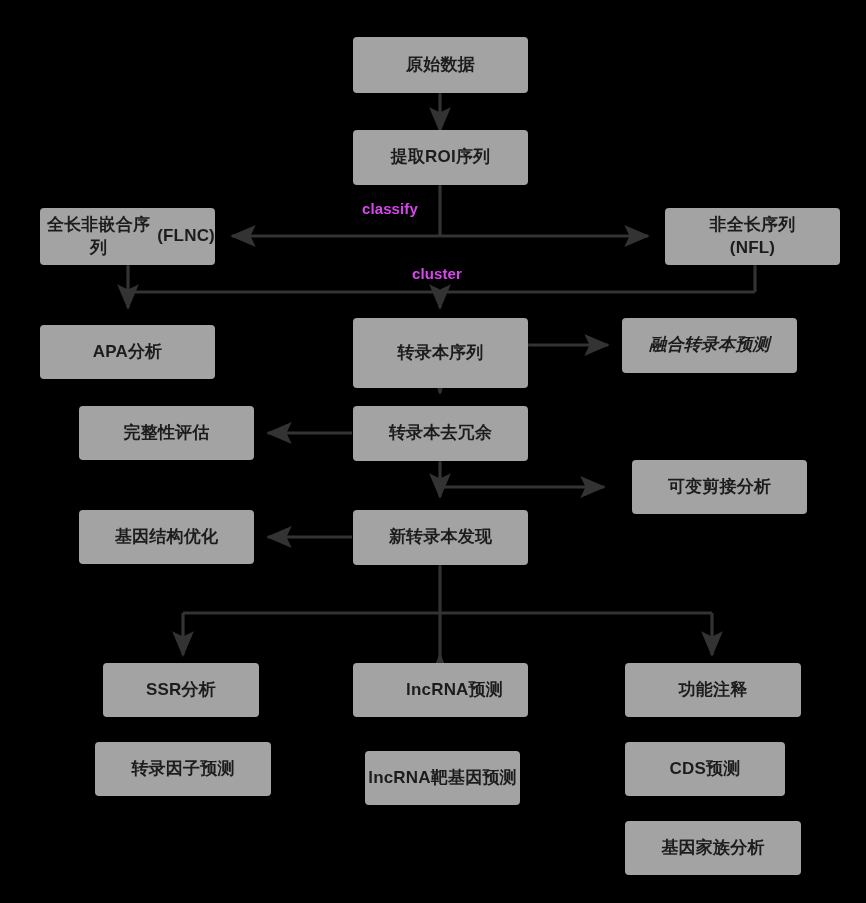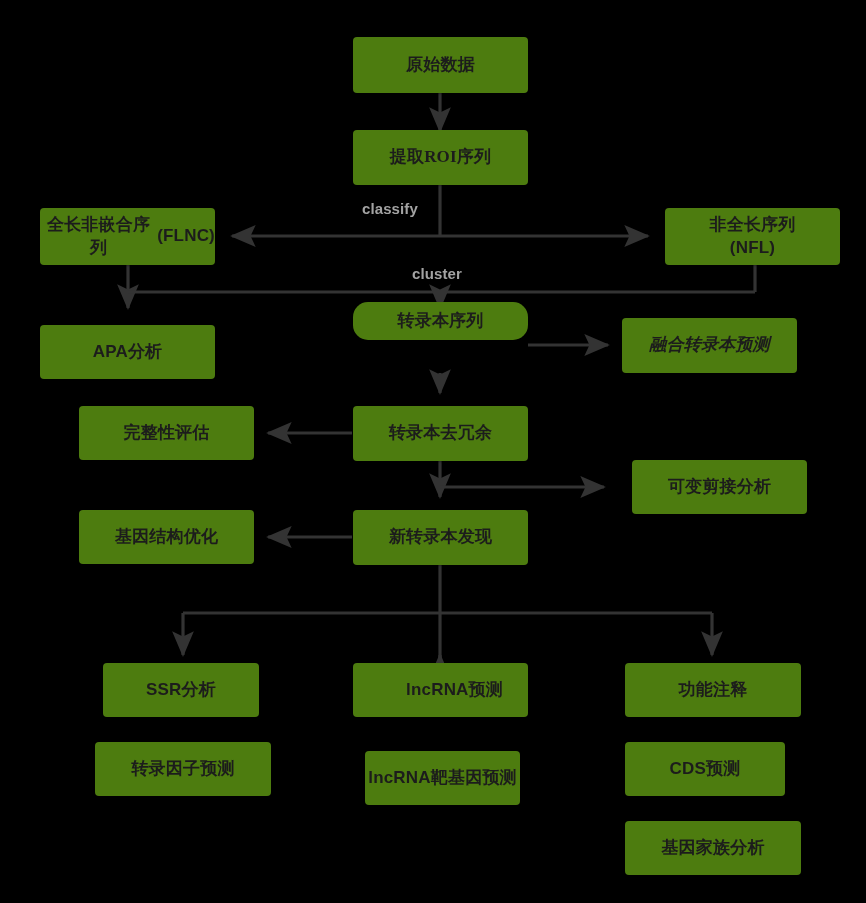--- a/index.html
+++ b/index.html
@@ -19,38 +19,38 @@
     position: absolute;
     left: 0;
     top: 0;
     width: 866px;
     height: 903px;
     pointer-events: none;
   }
   .node {
     position: absolute;
     box-sizing: border-box;
-    background: #4d7c0f;
+    background: #a3a3a3;
     border-radius: 4px;
     display: flex;
     align-items: center;
     justify-content: center;
     text-align: center;
     color: #1c1c1c;
     font-weight: bold;
     font-size: 17px;
     line-height: 1.35;
     letter-spacing: 0.2px;
     box-shadow: 0 1px 2px rgba(0,0,0,0.35);
     z-index: 2;
   }
   .node .line2 { display: block; }
   .edge-label {
     position: absolute;
-    color: #a3a3a3;
+    color: #d946ef;
     font-size: 15px;
     font-weight: bold;
     letter-spacing: 0.1px;
     white-space: nowrap;
     z-index: 3;
   }
 </style>
 </head>
 <body>
 
@@ -97,39 +97,39 @@
       <path d="M183,613 L712,613"></path>
       <path d="M183,613 L183,655" marker-end="url(#arrow)"></path>
       <path d="M712,613 L712,655" marker-end="url(#arrow)"></path>
     </g>
   </svg>
 
   <div class="node" style="left:353px; top:37px; width:175px; height:56px;">
     <span>原始数据</span>
   </div>
 
-  <div class="node" style="left:353px; top:130px; width:175px; height:55px;font-family:Liberation Serif, serif;">
+  <div class="node" style="left:353px; top:130px; width:175px; height:55px;">
     <span>提取ROI序列</span>
   </div>
 
   <div class="node" style="left:40px; top:208px; width:175px; height:57px; flex-direction:row;">
     <span>全长非嵌合序列</span>
     <span class="line2">(FLNC)</span>
   </div>
 
   <div class="node" style="left:665px; top:208px; width:175px; height:57px; flex-direction:column;">
     <span>非全长序列</span>
     <span class="line2">(NFL)</span>
   </div>
 
   <div class="node" style="left:40px; top:325px; width:175px; height:54px;">
     <span>APA分析</span>
   </div>
 
-  <div class="node" style="left:353px; top:302px; width:175px; height:38px;border-radius:15px;">
+  <div class="node" style="left:353px; top:318px; width:175px; height:70px;">
     <span>转录本序列</span>
   </div>
 
   <div class="node" style="left:622px; top:318px; width:175px; height:55px;font-style:italic;">
     <span>融合转录本预测</span>
   </div>
 
   <div class="node" style="left:79px; top:406px; width:175px; height:54px;">
     <span>完整性评估</span>
   </div>

